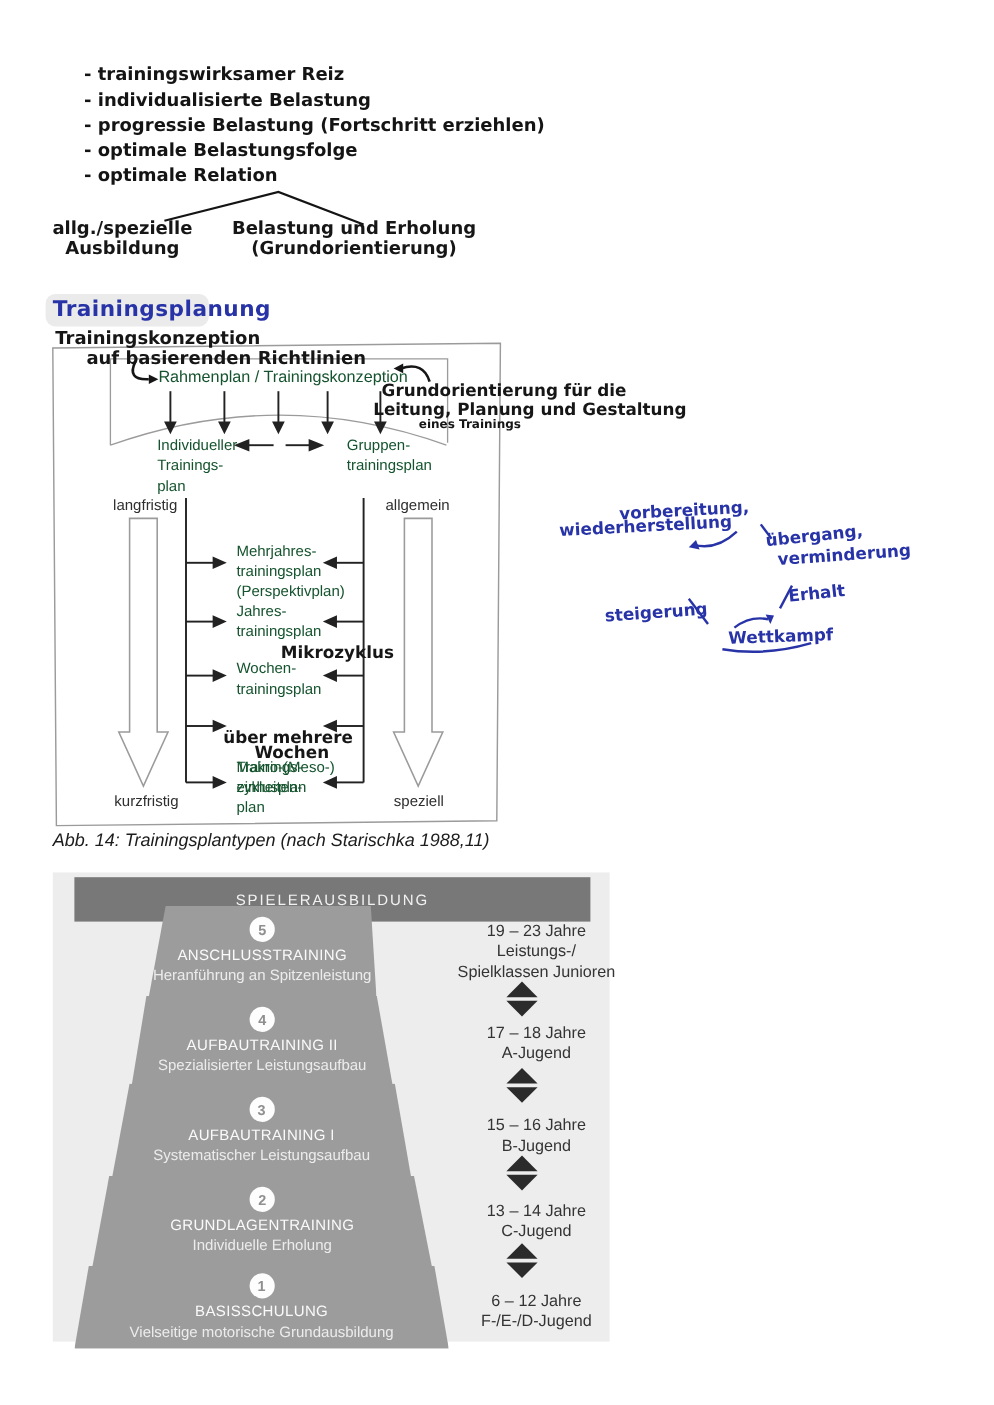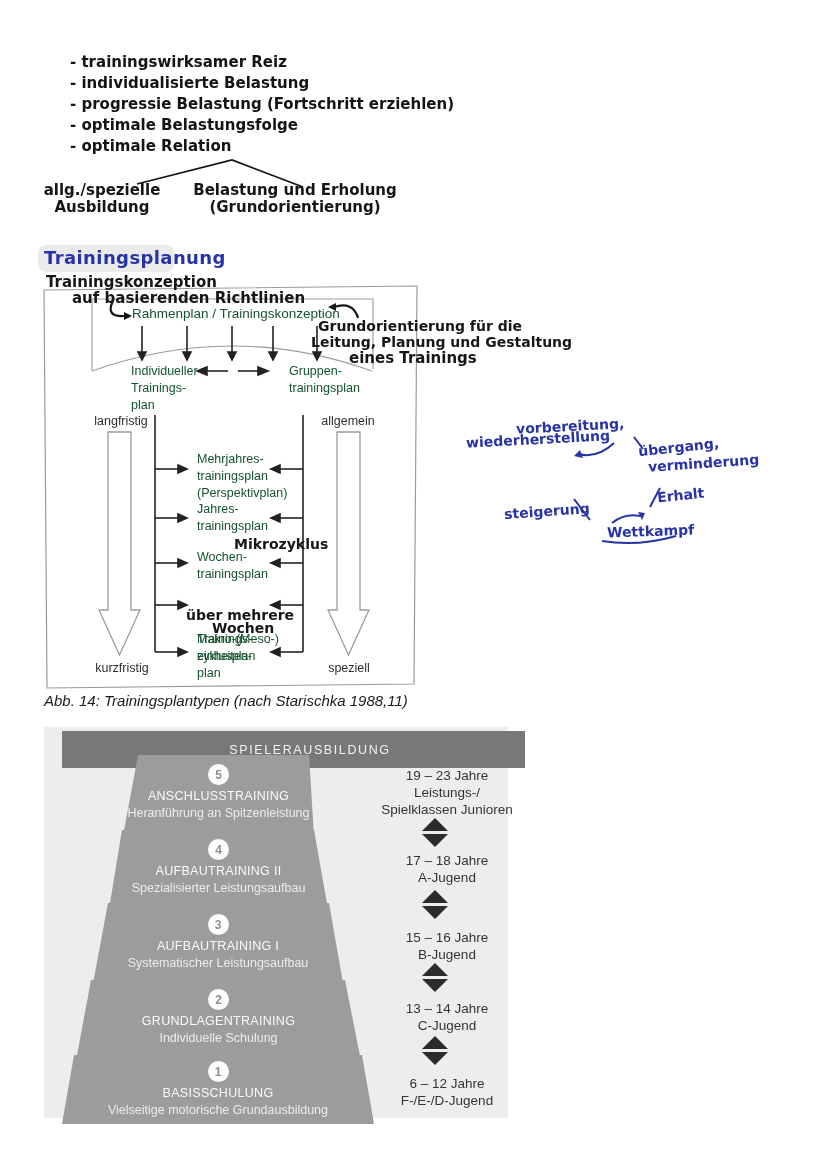--- a/index.html
+++ b/index.html
@@ -25,38 +25,38 @@
   .axis-label{transform:translateX(-50%);font-family:"Liberation Sans", sans-serif;color:#2e2e2e;font-size:12.5px;}
   .plan-item{left:197px;}
   .p0{top:451px;} .p1{top:501px;} .p2{top:549px;} .p3{top:590px;margin-top:41px;} .p4{top:631px;}
   .caption{left:44px;top:692px;font-family:"Liberation Sans", sans-serif;font-style:italic;
            font-size:15px;color:#1c1c1c;}
   
   .hw-top1{left:46px;top:273px;font-size:15px;}
   .hw-top2{left:72px;top:289px;font-size:15px;}
   .hw-r1{left:318px;top:318px;font-size:14px;}
   .hw-r2{left:311px;top:334px;font-size:14px;}
-  .hw-r3{left:349px;top:349px;font-size:15px;}
+  .hw-r3{left:349px;top:349px;font-size:10px;}
   .hw-mikro{left:234px;top:536px;font-size:14px;font-weight:700;}
   .hw-ueber1{left:186px;top:607px;font-size:14px;font-weight:700;}
   .hw-ueber2{left:212px;top:620px;font-size:14px;font-weight:700;}
   
   .cyc{font-size:14px;color:#2733a6;font-weight:600;white-space:nowrap;}
   .c1{left:516px;top:418px;transform:rotate(-3deg);}
   .c2{left:466px;top:431px;transform:rotate(-3deg);}
   .c3{left:638px;top:439px;transform:rotate(-6deg);}
   .c4{left:648px;top:455px;transform:rotate(-4deg);}
   .c5{left:657px;top:487px;transform:rotate(-6deg);}
   .c6{left:504px;top:503px;transform:rotate(-4deg);}
   .c7{left:607px;top:523px;transform:rotate(-2deg);}
   
   .panel{left:44px;top:727px;width:464px;height:391px;background:#ededed;}
   .pyr-header{left:62px;top:731px;width:430px;height:37px;background:#787878;display:flex;
               align-items:center;justify-content:center;font-family:"Liberation Sans", sans-serif;
-              color:#f2f2f2;font-size:12.5px;letter-spacing:1.6px;padding-left:33px;}
+              color:#f2f2f2;font-size:12.5px;letter-spacing:1.6px;}
   .level{background:#9c9c9c;display:flex;flex-direction:column;align-items:center;
          font-family:"Liberation Sans", sans-serif;text-align:center;}
   .lv5{left:123px;top:755px;width:191px;height:72px;clip-path:polygon(15px 0,186px 0,100% 100%,0 100%);padding-top:9px;}
   .lv4{left:109px;top:830px;width:219px;height:70px;clip-path:polygon(13px 0,205px 0,100% 100%,0 100%);padding-top:9px;}
   .lv3{left:92px;top:903px;width:252px;height:75px;clip-path:polygon(16px 0,237px 0,100% 100%,0 100%);padding-top:11px;}
   .lv2{left:76px;top:980px;width:285px;height:72px;clip-path:polygon(15px 0,269px 0,100% 100%,0 100%);padding-top:9px;}
   .lv1{left:62px;top:1055px;width:312px;height:63px;clip-path:polygon(12px 0,300px 0,100% 100%,0 100%);padding-top:6px;}
   .lv-circle{width:21px;height:21px;border-radius:50%;background:#fdfdfd;color:#8f8f8f;
              font-size:12px;font-weight:700;display:flex;align-items:center;justify-content:center;margin-bottom:3px;}
   .lv-title{color:#fafafa;font-size:12.5px;letter-spacing:.3px;line-height:17px;}
@@ -248,21 +248,21 @@
     <div class="lv-sub">Spezialisierter Leistungsaufbau</div>
   </div>
   <div class="abs level lv3">
     <div class="lv-circle">3</div>
     <div class="lv-title">AUFBAUTRAINING I</div>
     <div class="lv-sub">Systematischer Leistungsaufbau</div>
   </div>
   <div class="abs level lv2">
     <div class="lv-circle">2</div>
     <div class="lv-title">GRUNDLAGENTRAINING</div>
-    <div class="lv-sub">Individuelle Schulung</div>
+    <div class="lv-sub">Individuelle Erholung</div>
   </div>
   <div class="abs level lv1">
     <div class="lv-circle">1</div>
     <div class="lv-title">BASISSCHULUNG</div>
     <div class="lv-sub">Vielseitige motorische Grundausbildung</div>
   </div>
 
   <div class="abs info i5">
     <div>19 – 23 Jahre</div>
     <div>Leistungs-/</div>

